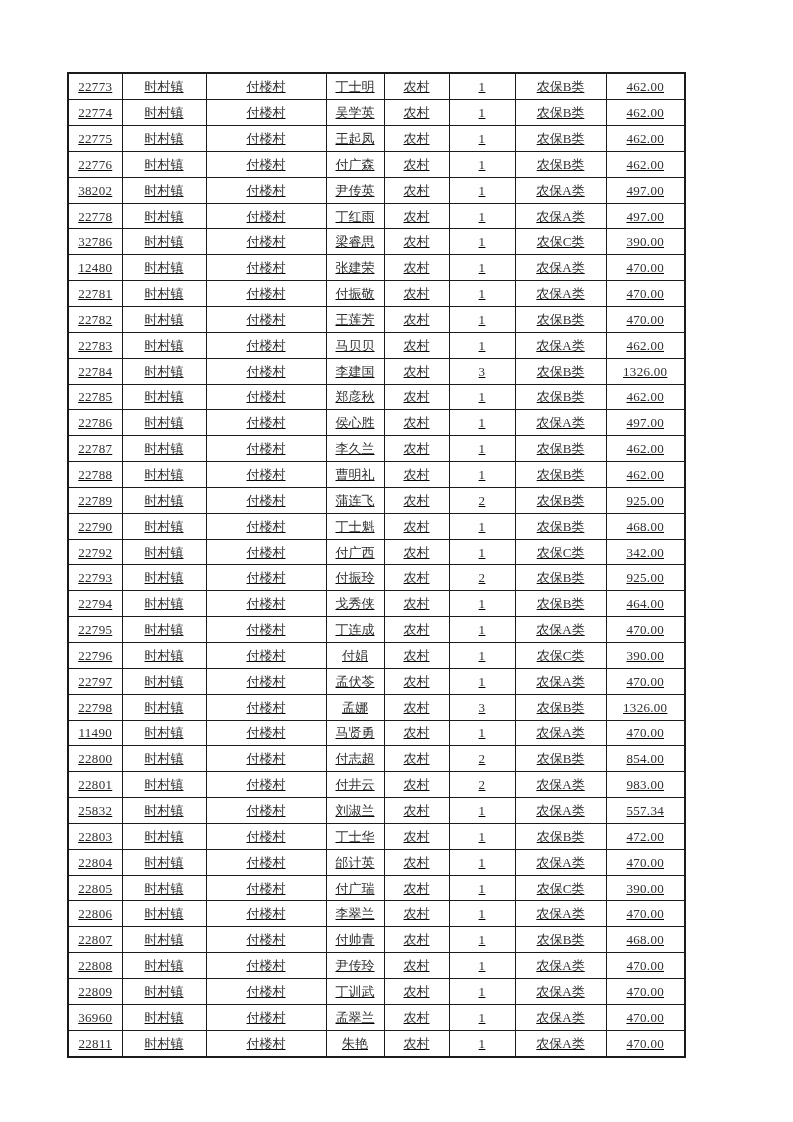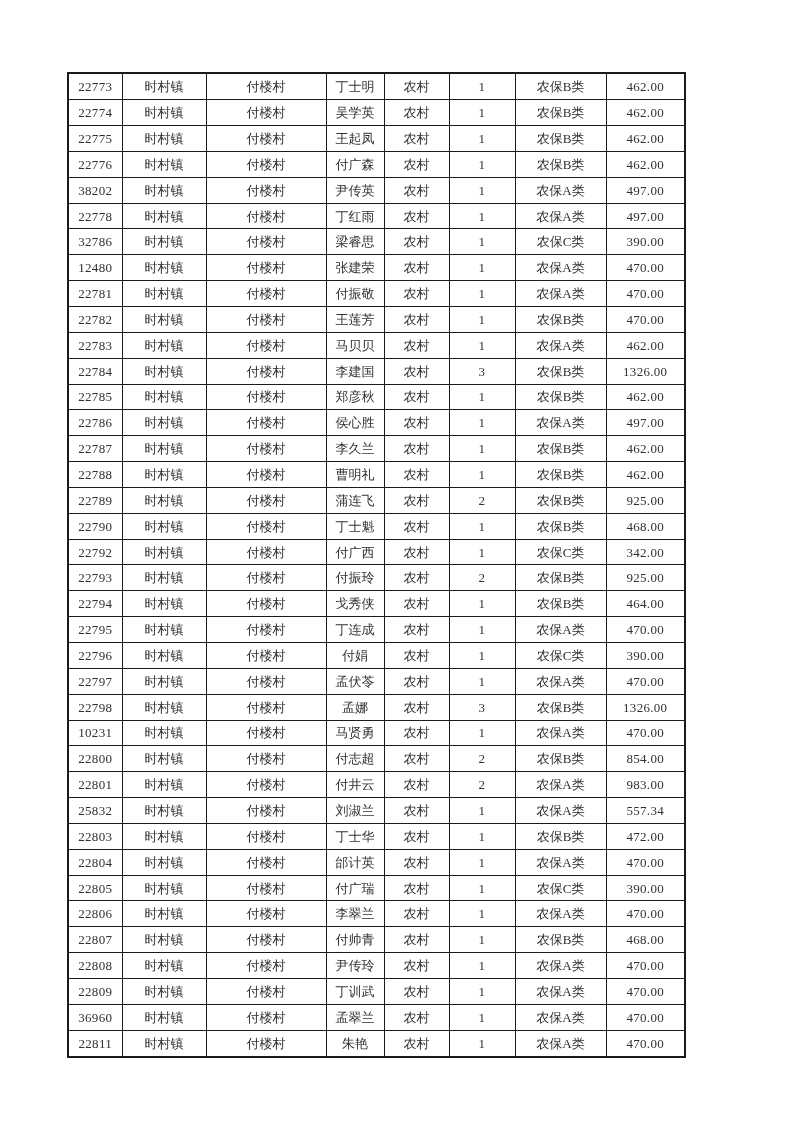--- a/index.html
+++ b/index.html
@@ -17,20 +17,21 @@
   }
   table.grid {
     position: absolute;
     left: 67px;
     top: 72px;
     width: 617px;
     height: 986px;
     border-collapse: collapse;
     table-layout: fixed;
     border: 2px solid #1b1b1b;
+    text-decoration: underline;
   }
   table.grid td {
     border: 1px solid #1b1b1b;
     text-align: center;
     vertical-align: middle;
     font-size: 13px;
     line-height: 1;
     color: #303030;
     padding: 0;
     white-space: nowrap;
@@ -309,21 +310,21 @@
           <td class="num">22798</td>
           <td>时村镇</td>
           <td>付楼村</td>
           <td>孟娜</td>
           <td>农村</td>
           <td class="num">3</td>
           <td>农保B类</td>
           <td class="num">1326.00</td>
         </tr>
         <tr>
-          <td class="num">10231</td>
+          <td class="num">11490</td>
           <td>时村镇</td>
           <td>付楼村</td>
           <td>马贤勇</td>
           <td>农村</td>
           <td class="num">1</td>
           <td>农保A类</td>
           <td class="num">470.00</td>
         </tr>
         <tr>
           <td class="num">22800</td>

